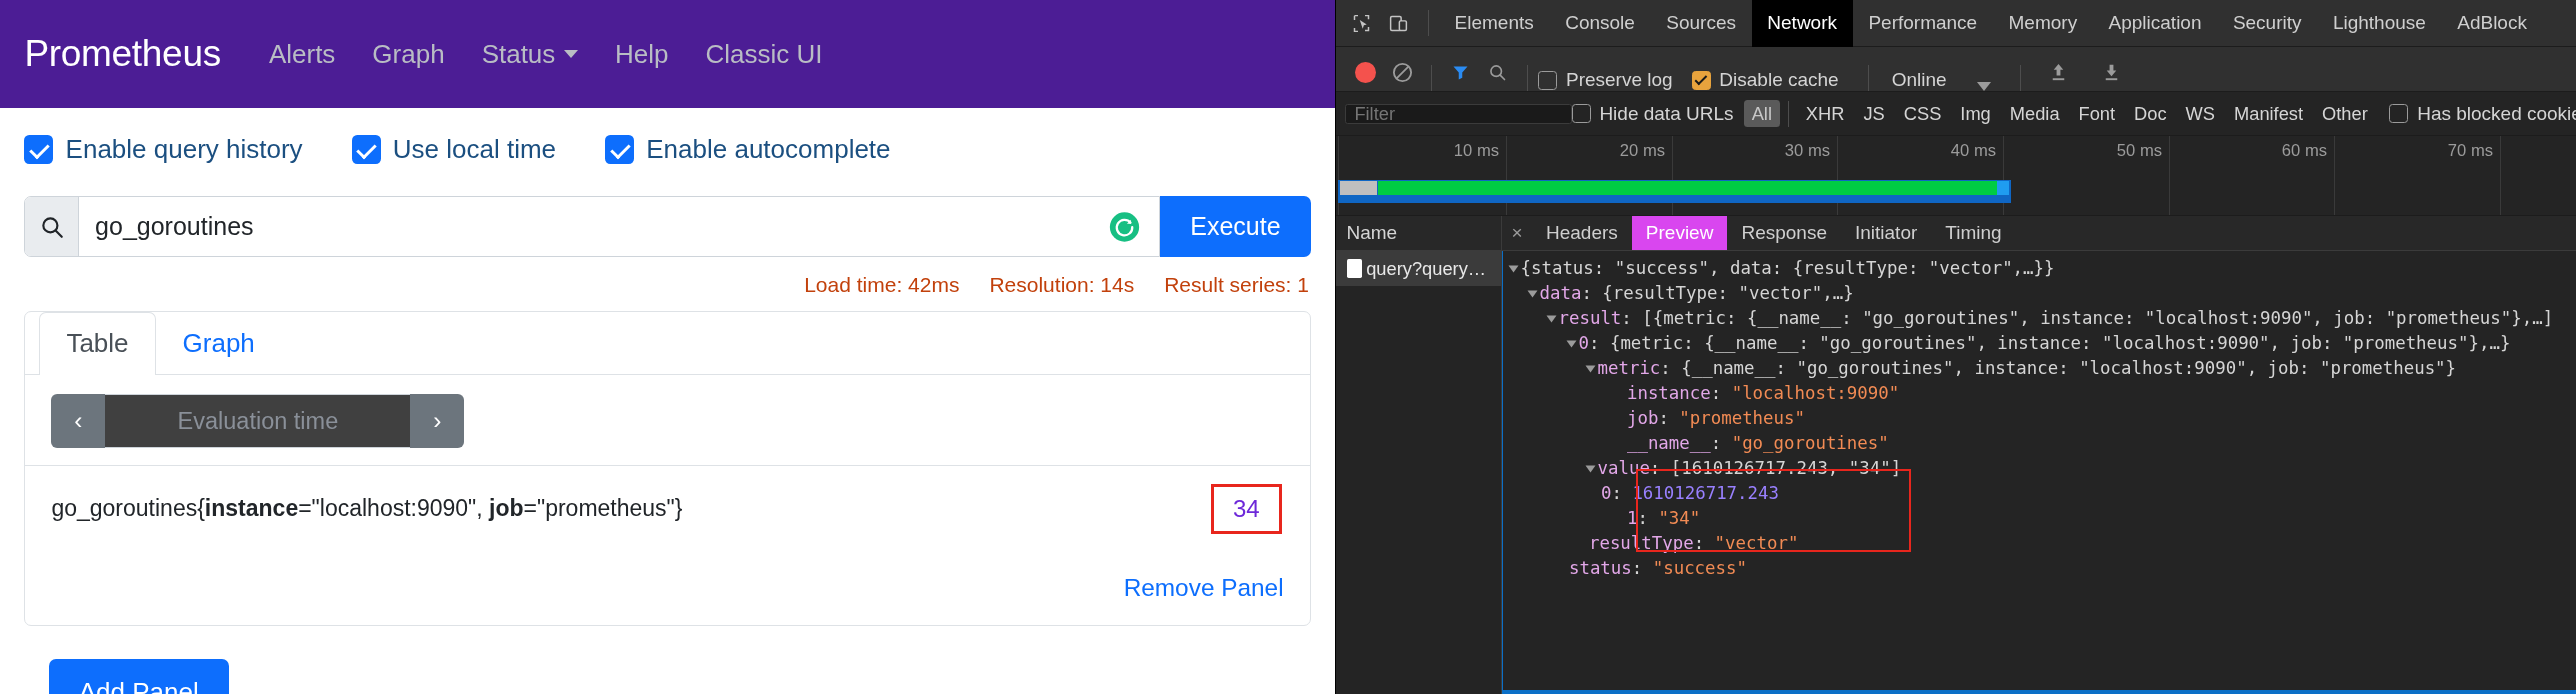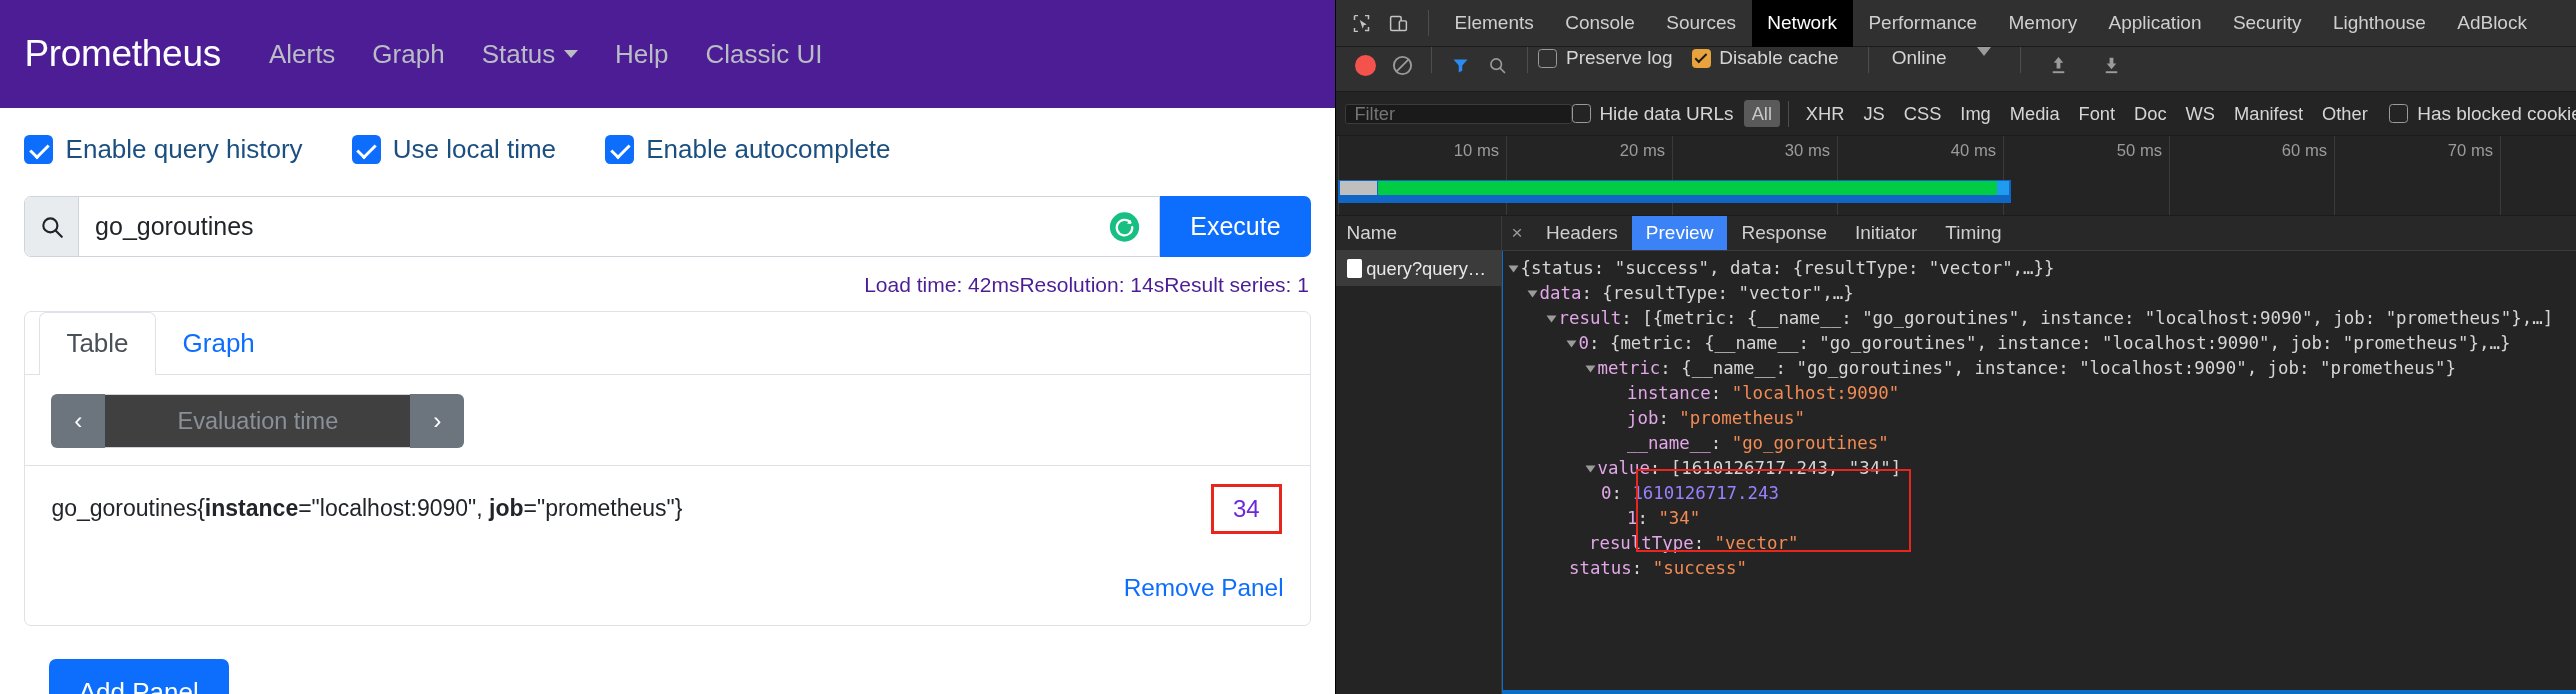--- a/index.html
+++ b/index.html
@@ -68,21 +68,21 @@
     position: absolute; right: 19px; top: 50%; transform: translateY(-50%);
     width: 31px; height: 31px;
   }
   .execute-btn {
     background: #0d6efd; color: #fff; border: none; font-size: 25px;
     padding: 0 30px; border-radius: 0 7px 7px 0; cursor: pointer;
     font-family: "Liberation Sans", sans-serif; white-space: nowrap;
   }
 
   .meta-row {
-    display: flex; justify-content: flex-end; color: #4c1d95;
+    display: flex; justify-content: flex-end; gap: 30px; color: #c2410c;
     font-size: 21px; padding: 10.5px 1.7px 12.2px 0;
   }
 
   .panel-card {
     border: 0.9px solid #dee2e6; border-radius: 7px; background: #fff;
     margin-top: 1.7px; overflow: hidden;
   }
   .tabs { display: flex; border-bottom: 0.9px solid #dee2e6; padding: 0 0 0 14px; }
   .tab {
     font-size: 26px; padding: 15.7px 26px; cursor: pointer; color: #0d6efd;
@@ -143,21 +143,21 @@
     justify-content: center; cursor: pointer; border-radius: 3.5px;
   }
   .dt-sep { width: 0.9px; height: 26px; background: #4d4d4d; margin: 0 10.5px; flex: none; }
   .dt-tab {
     padding: 0 15.7px; height: 47px; display: flex; align-items: center;
     font-size: 19px; color: #cfcfcf; cursor: pointer; white-space: nowrap;
   }
   .dt-tab.active { background: #000000; color: #ffffff; }
 
   .dt-toolbar {
-    height: 45px; background: #303030; display: flex; align-items: flex-start;
+    height: 45px; background: #303030; display: flex; align-items: flex-end;
     padding: 0 10.5px; border-bottom: 0.9px solid #1c1c1c; flex: none; gap: 0;
   }
   .rec-dot {
     width: 21px; height: 21px; border-radius: 50%; background: #f4524d; flex: none;
   }
   .dt-check-label {
     display: flex; align-items: center; gap: 8.7px; font-size: 19px;
     color: #d5d5d5; cursor: pointer; white-space: nowrap; margin-right: 19px;
   }
   .dt-cb {
@@ -232,21 +232,21 @@
 
   .dt-detail { flex: 1; display: flex; flex-direction: column; min-width: 0; }
   .detail-tabs {
     height: 35px; display: flex; align-items: stretch; background: #282828;
     border-bottom: 0.9px solid #3b3b3b; flex: none;
   }
   .dtab {
     padding: 0 14px; display: flex; align-items: center; font-size: 19px;
     color: #cfcfcf; cursor: pointer; white-space: nowrap;
   }
-  .dtab.active { background: #3b82f6; color: #fff; }
+  .dtab.active { background: #d946ef; color: #fff; }
   .close-x {
     width: 30px; display: flex; align-items: center; justify-content: center;
     color: #9b9b9b; font-size: 19px; cursor: pointer;
   }
 
   .preview-body {
     flex: 1; background: #242424; overflow: hidden; position: relative;
     border: 1.7px solid #0b6fc7; border-top: none; border-right: none; border-bottom: none;
     padding: 5.2px 0 0 0;
   }

